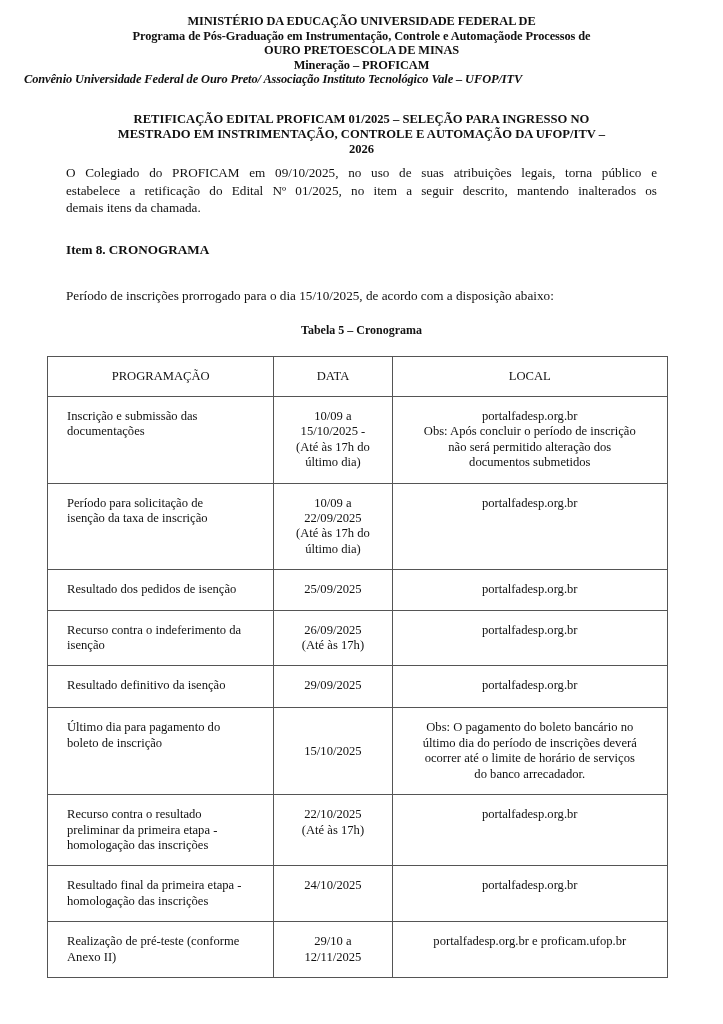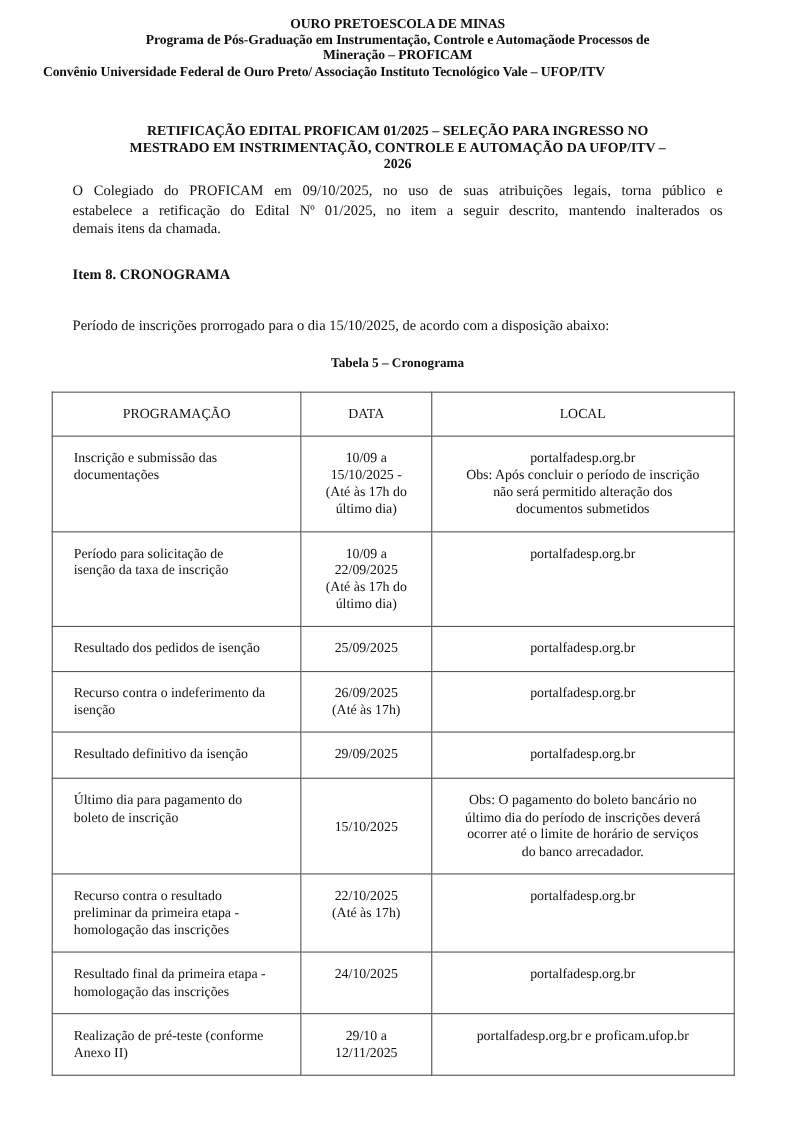--- a/index.html
+++ b/index.html
@@ -28,21 +28,22 @@
       top: 14px;
       text-align: center;
       font-weight: bold;
       font-size: 12.4px;
       line-height: 14.6px;
       letter-spacing: -0.1px;
     }
     .header-block .line { display: block; white-space: nowrap; }
     .header-block .line.left {
       text-align: left;
-      padding-left: 39px;
+      padding-left: 24px;
+      font-style: italic;
     }
     .title-block {
       position: absolute;
       left: 0;
       width: 723px;
       top: 112px;
       text-align: center;
       font-weight: bold;
       font-size: 12.6px;
       line-height: 15px;
@@ -115,22 +116,23 @@
     .col-date { width: 118px; }
     .col-local { width: 275px; }
     .cell-line { display: block; white-space: nowrap; }
   </style>
 </head>
 <body>
 
 <div class="page">
 
   <div class="header-block">
+    <span class="line">MINISTÉRIO DA EDUCAÇÃO UNIVERSIDADE FEDERAL DE</span>
+    <span class="line">Programa de Pós-Graduação em Instrumentação, Controle e Automaçãode Processos de</span>
     <span class="line">OURO PRETOESCOLA DE MINAS</span>
-    <span class="line">Programa de Pós-Graduação em Instrumentação, Controle e Automaçãode Processos de</span>
     <span class="line">Mineração – PROFICAM</span>
     <span class="line left">Convênio Universidade Federal de Ouro Preto/ Associação Instituto Tecnológico Vale – UFOP/ITV</span>
   </div>
 
   <div class="title-block">
     <span class="line">RETIFICAÇÃO EDITAL PROFICAM 01/2025 – SELEÇÃO PARA INGRESSO NO</span>
     <span class="line">MESTRADO EM INSTRIMENTAÇÃO, CONTROLE E AUTOMAÇÃO DA UFOP/ITV –</span>
     <span class="line">2026</span>
   </div>
 

